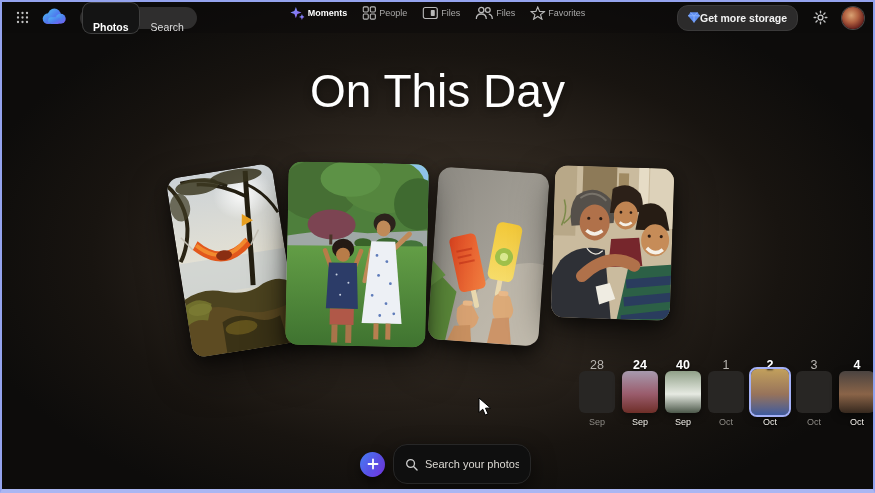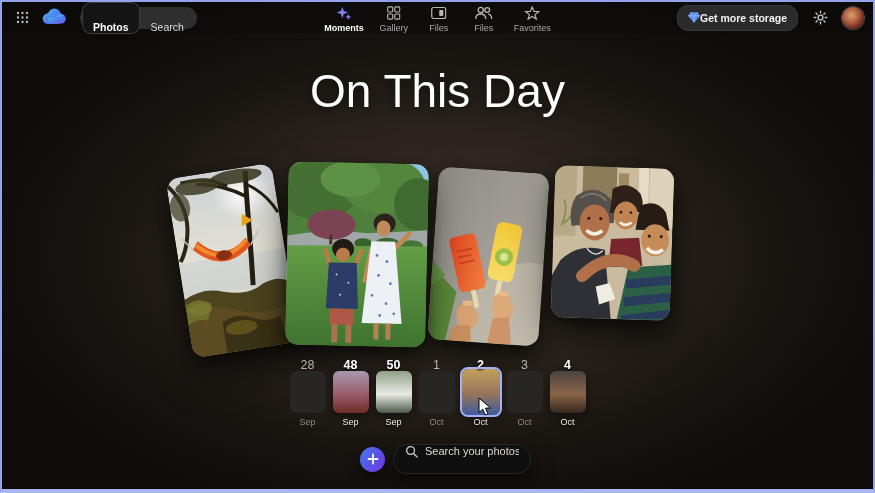--- a/index.html
+++ b/index.html
@@ -12,21 +12,21 @@
 
   
   .topbar { position:absolute; top:2px; left:2px; right:2px; height:31px; display:flex; align-items:center; background:rgba(12,11,11,.55); }
   .tb-left { display:flex; align-items:center; gap:9px; padding-left:11px; }
   .waffle-btn, .settings-btn { display:flex; align-items:center; justify-content:center; width:18px; height:18px; cursor:pointer; }
   .toggle { display:flex; align-items:center; background:#2f2e2e; border-radius:12px; padding:2px; height:22px; margin-left:4px; }
   .toggle .opt { font-size:10.5px; color:#dedede; padding:16px 11px; height:18px; line-height:18px; border-radius:9px; cursor:pointer; }
   .toggle .opt.active { background:#141414; color:#fff; font-weight:700; box-shadow: inset 0 0 0 1px #3e3e3e; }
 
   .nav { position:absolute; left:50%; top:4px; transform:translateX(-50%); display:flex; gap:15px; }
-  .nav-item { display:flex; flex-direction:column; align-items:center; gap:3px; cursor:pointer; min-width:30px; }
+  .nav-item { display:flex; align-items:center; gap:3px; cursor:pointer; min-width:30px; }
   .nav-item svg { height:14px; display:block; }
   .nav-item .lbl { font-size:9px; color:#a9a9a9; white-space:nowrap; }
   .nav-item.active .lbl { color:#ffffff; font-weight:700; }
 
   .tb-right { margin-left:auto; display:flex; align-items:center; gap:13px; padding-right:9px; }
   .storage-btn { display:flex; align-items:center; background:#2c2b2b; border:1px solid #3b3a3a; border-radius:11px; height:26px; padding:0 10px; color:#f2f2f2; font-size:10.5px; cursor:pointer; white-space:nowrap;font-weight:bold; }
   .avatar { width:22px; height:22px; border-radius:50%; cursor:pointer;
     background: radial-gradient(circle at 42% 38%, #d9a273 0%, #b06040 38%, #6e2620 70%, #401616 100%);
     box-shadow: 0 0 0 1px rgba(255,255,255,.25);
   }
@@ -39,35 +39,35 @@
   
   .card { position:absolute; border-radius:13px; overflow:hidden; cursor:pointer;
     box-shadow: 0 18px 38px rgba(0,0,0,.58), 0 5px 14px rgba(0,0,0,.45); }
   .card svg { display:block; width:100%; height:100%; }
   .card1 { left:179px; top:170px; width:107px; height:181px; transform:rotate(-9deg); z-index:1; }
   .card2 { left:287px; top:163px; width:140px; height:183px; transform:rotate(1.2deg); z-index:4; }
   .card3 { left:433px; top:170px; width:111px; height:173px; transform:rotate(4deg); z-index:2; }
   .card4 { left:553px; top:167px; width:119px; height:152px; transform:rotate(1.8deg); z-index:3; }
 
   
-  .dates { position:absolute; top:368px; left:0; right:0; height:48px; display:flex; justify-content:center; align-items:center; gap:7px; z-index:5; }
+  .dates { position:absolute; top:368px; left:0; right:0; height:48px; display:flex; justify-content:flex-end; align-items:center; gap:7px; z-index:5; }
   .tile { width:36px; height:42px; border-radius:6px; background:#282624; display:flex; flex-direction:column; align-items:center; justify-content:center; gap:1px; cursor:pointer; flex:0 0 auto; }
   .tile .day { font-size:12.5px; color:#b7b4b0; }
   .tile .mon { font-size:9px; color:#8e8b86;margin-top:44px; }
   .tile.has-photo { box-shadow:0 3px 8px rgba(0,0,0,.45); }
   .tile.has-photo .day { color:#ffffff; font-weight:700; text-shadow:0 1px 2px rgba(0,0,0,.85); }
   .tile.has-photo .mon { color:#f2efe9; text-shadow:0 1px 2px rgba(0,0,0,.85); }
   .tile.selected { width:38px; height:46px; outline:2px solid #a3b0f7; }
 
   
   .searchbar { position:absolute; top:444px; left:0; right:0; display:flex; justify-content:center; align-items:center; gap:8px; transform:translateX(8px); z-index:5; }
   .fab { width:25px; height:25px; border-radius:50%; display:flex; align-items:center; justify-content:center; cursor:pointer;
     background: linear-gradient(125deg, #4a71f0 15%, #5b51e8 55%, #7a3cf0 95%);
     box-shadow: 0 5px 12px rgba(0,0,0,.5); }
-  .search-pill { width:138px; height:30px; border-radius:14px; background:#0f0f0f; border:1px solid #272727; display:flex; align-items:flex-start; gap:7px; padding:0 11px; box-shadow:0 8px 22px rgba(0,0,0,.55); }
+  .search-pill { width:138px; height:40px; border-radius:14px; background:#0f0f0f; border:1px solid #272727; display:flex; align-items:center; gap:7px; padding:0 11px; box-shadow:0 8px 22px rgba(0,0,0,.55); }
   .search-pill input { flex:1; background:transparent; border:none; outline:none; color:#e9e6e1; font-size:11px; font-family:inherit; min-width:0; }
   .search-pill input::placeholder { color:#dcd9d3; opacity:1; }
 
   .cursor { position:absolute; left:478px; top:397px; z-index:95; pointer-events:none; }
 </style>
 </head>
 <body>
 
 <div id="app">
 
@@ -123,21 +123,21 @@
         </svg>
         <span class="lbl">Moments</span>
       </div>
       <div class="nav-item">
         <svg viewBox="0 0 15 15" fill="none" stroke="#b8b8b8" stroke-width="1.2">
           <rect x="1" y="1" width="5.4" height="5.4" rx="1.2"></rect>
             <rect x="8.6" y="1" width="5.4" height="5.4" rx="1.2"></rect>
           <rect x="1" y="8.6" width="5.4" height="5.4" rx="1.2"></rect>
             <rect x="8.6" y="8.6" width="5.4" height="5.4" rx="1.2"></rect>
         </svg>
-        <span class="lbl">Gallery</span>
+        <span class="lbl">People</span>
       </div>
       <div class="nav-item">
         <svg viewBox="0 0 16 14" fill="none" stroke="#b8b8b8" stroke-width="1.2">
           <rect x="1" y="1.5" width="14" height="11" rx="2"></rect>
           <rect x="8.5" y="4" width="4" height="6" rx="0.8" fill="#b8b8b8" stroke="none"></rect>
         </svg>
         <span class="lbl">Files</span>
       </div>
       <div class="nav-item">
         <svg viewBox="0 0 18 14" fill="none" stroke="#b8b8b8" stroke-width="1.3">
@@ -354,25 +354,25 @@
       <path d="M44,120 l14,-4 6,16 -16,6 Z" fill="#efece2"></path>
     </svg>
   </div>
 
   <div class="dates">
       <div class="tile">
         <span class="day">28</span>
         <span class="mon">Sep</span>
       </div>
       <div class="tile has-photo" style="background: linear-gradient(rgb(167, 154, 174) 0%, rgb(154, 92, 108) 55%, rgb(110, 46, 40) 100%);">
-        <span class="day">48</span>
+        <span class="day">24</span>
         <span class="mon">Sep</span>
       </div>
       <div class="tile has-photo" style="background: linear-gradient(rgb(144, 160, 136) 0%, rgb(230, 234, 226) 55%, rgb(76, 88, 74) 100%);">
-        <span class="day">50</span>
+        <span class="day">40</span>
         <span class="mon">Sep</span>
       </div>
       <div class="tile">
         <span class="day">1</span>
         <span class="mon">Oct</span>
       </div>
       <div class="tile has-photo selected" style="background: linear-gradient(rgb(194, 160, 92) 0%, rgb(151, 115, 91) 55%, rgb(63, 91, 158) 100%);">
         <span class="day">2</span>
         <span class="mon">Oct</span>
       </div>

